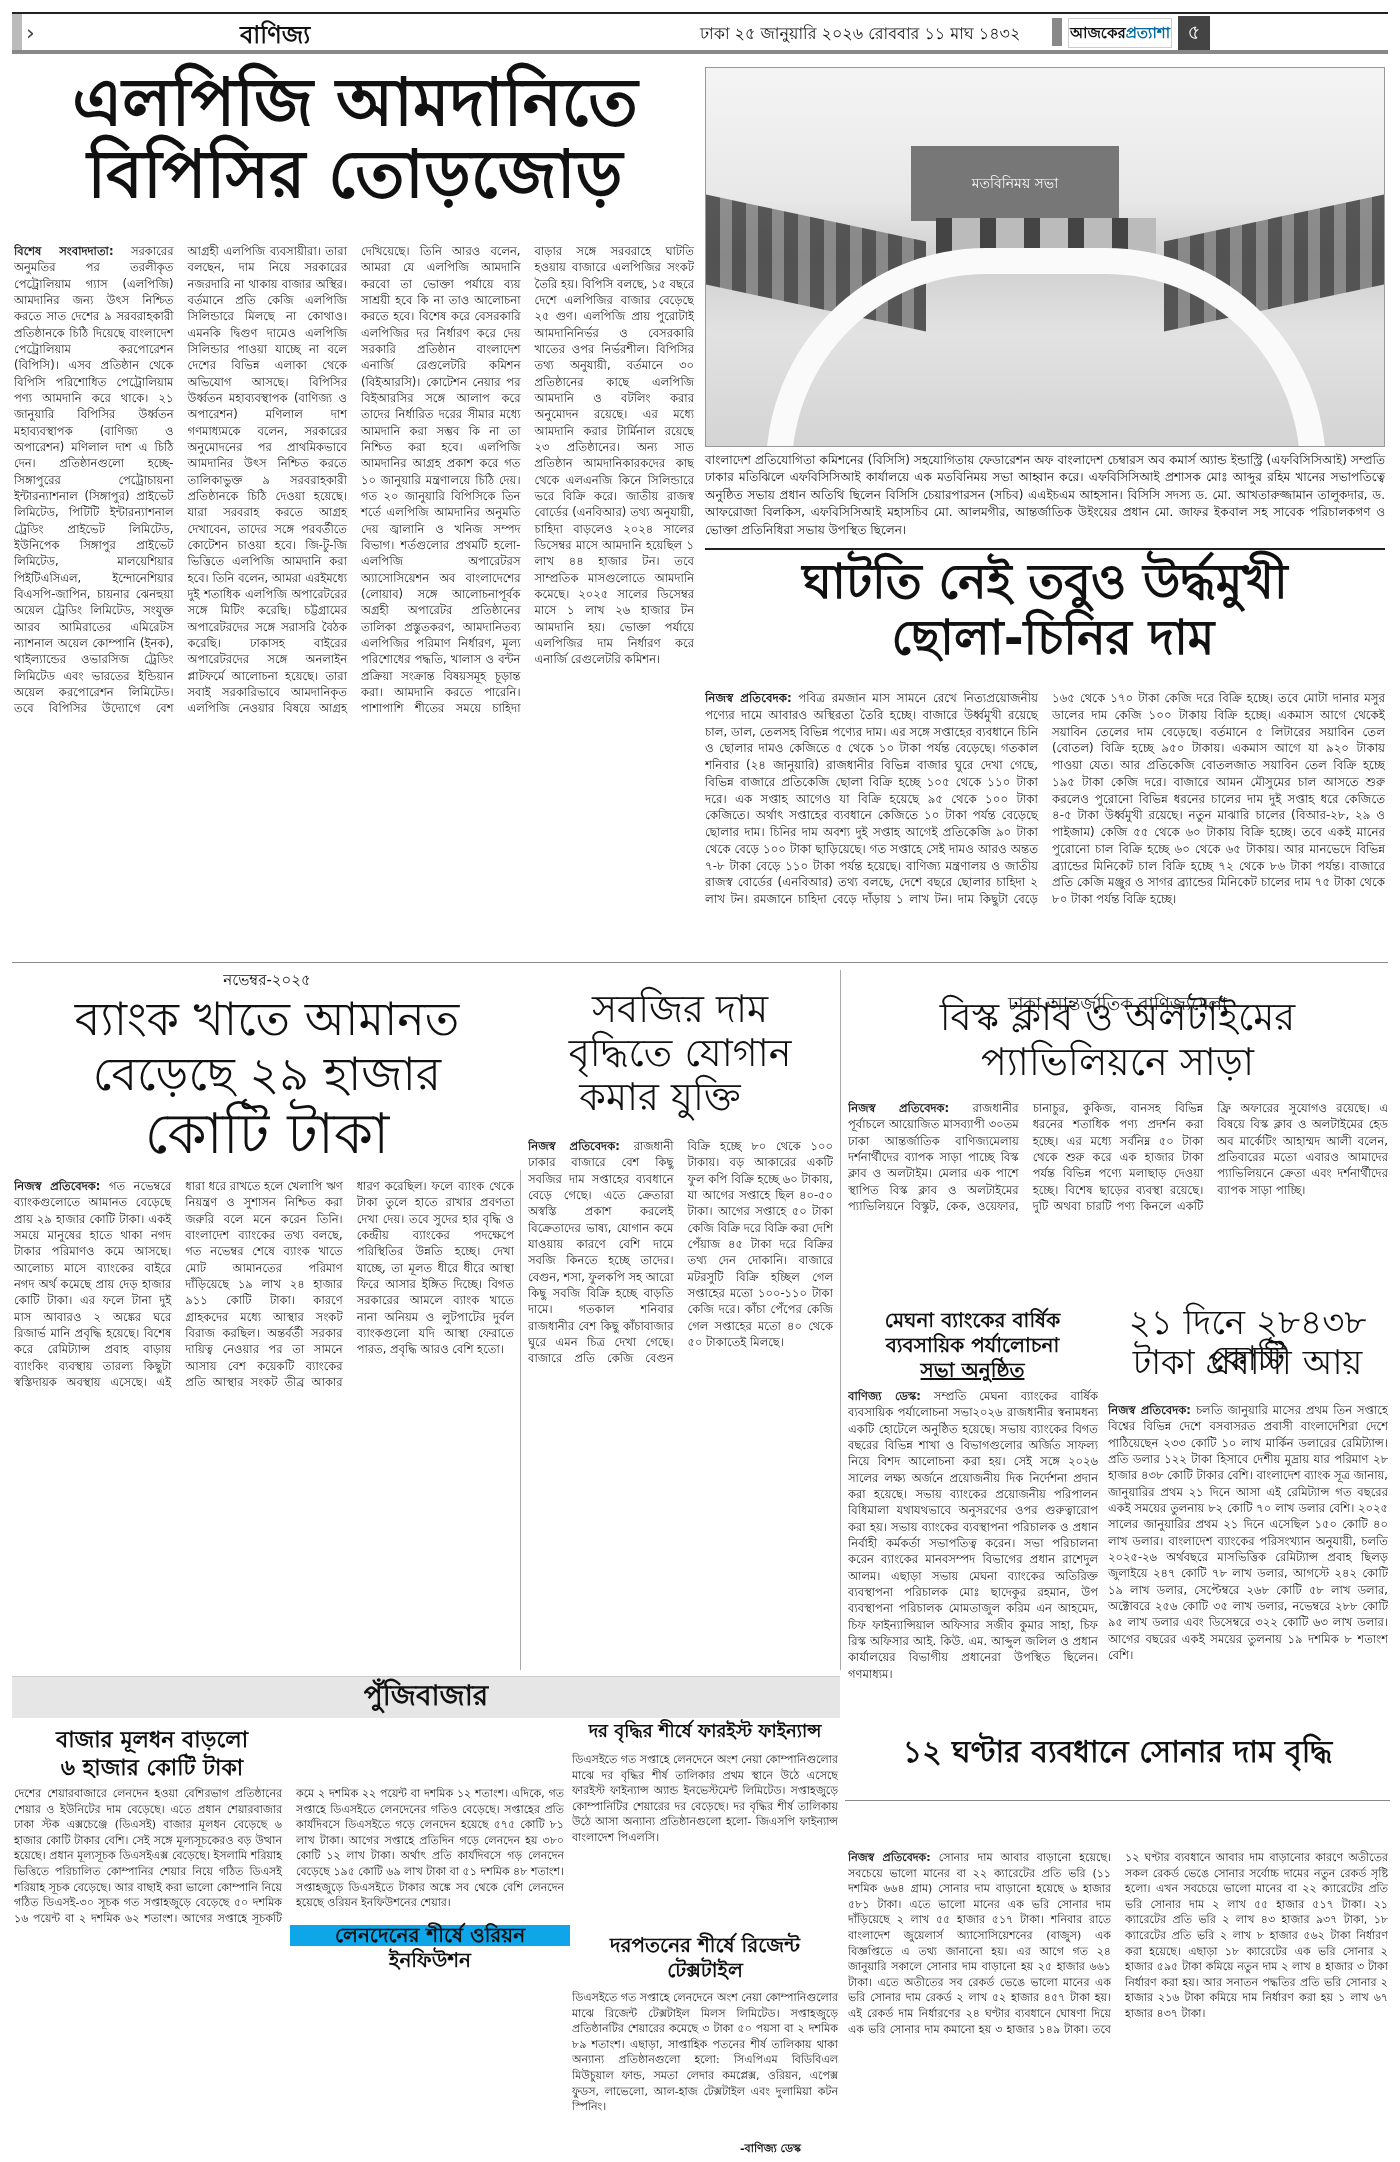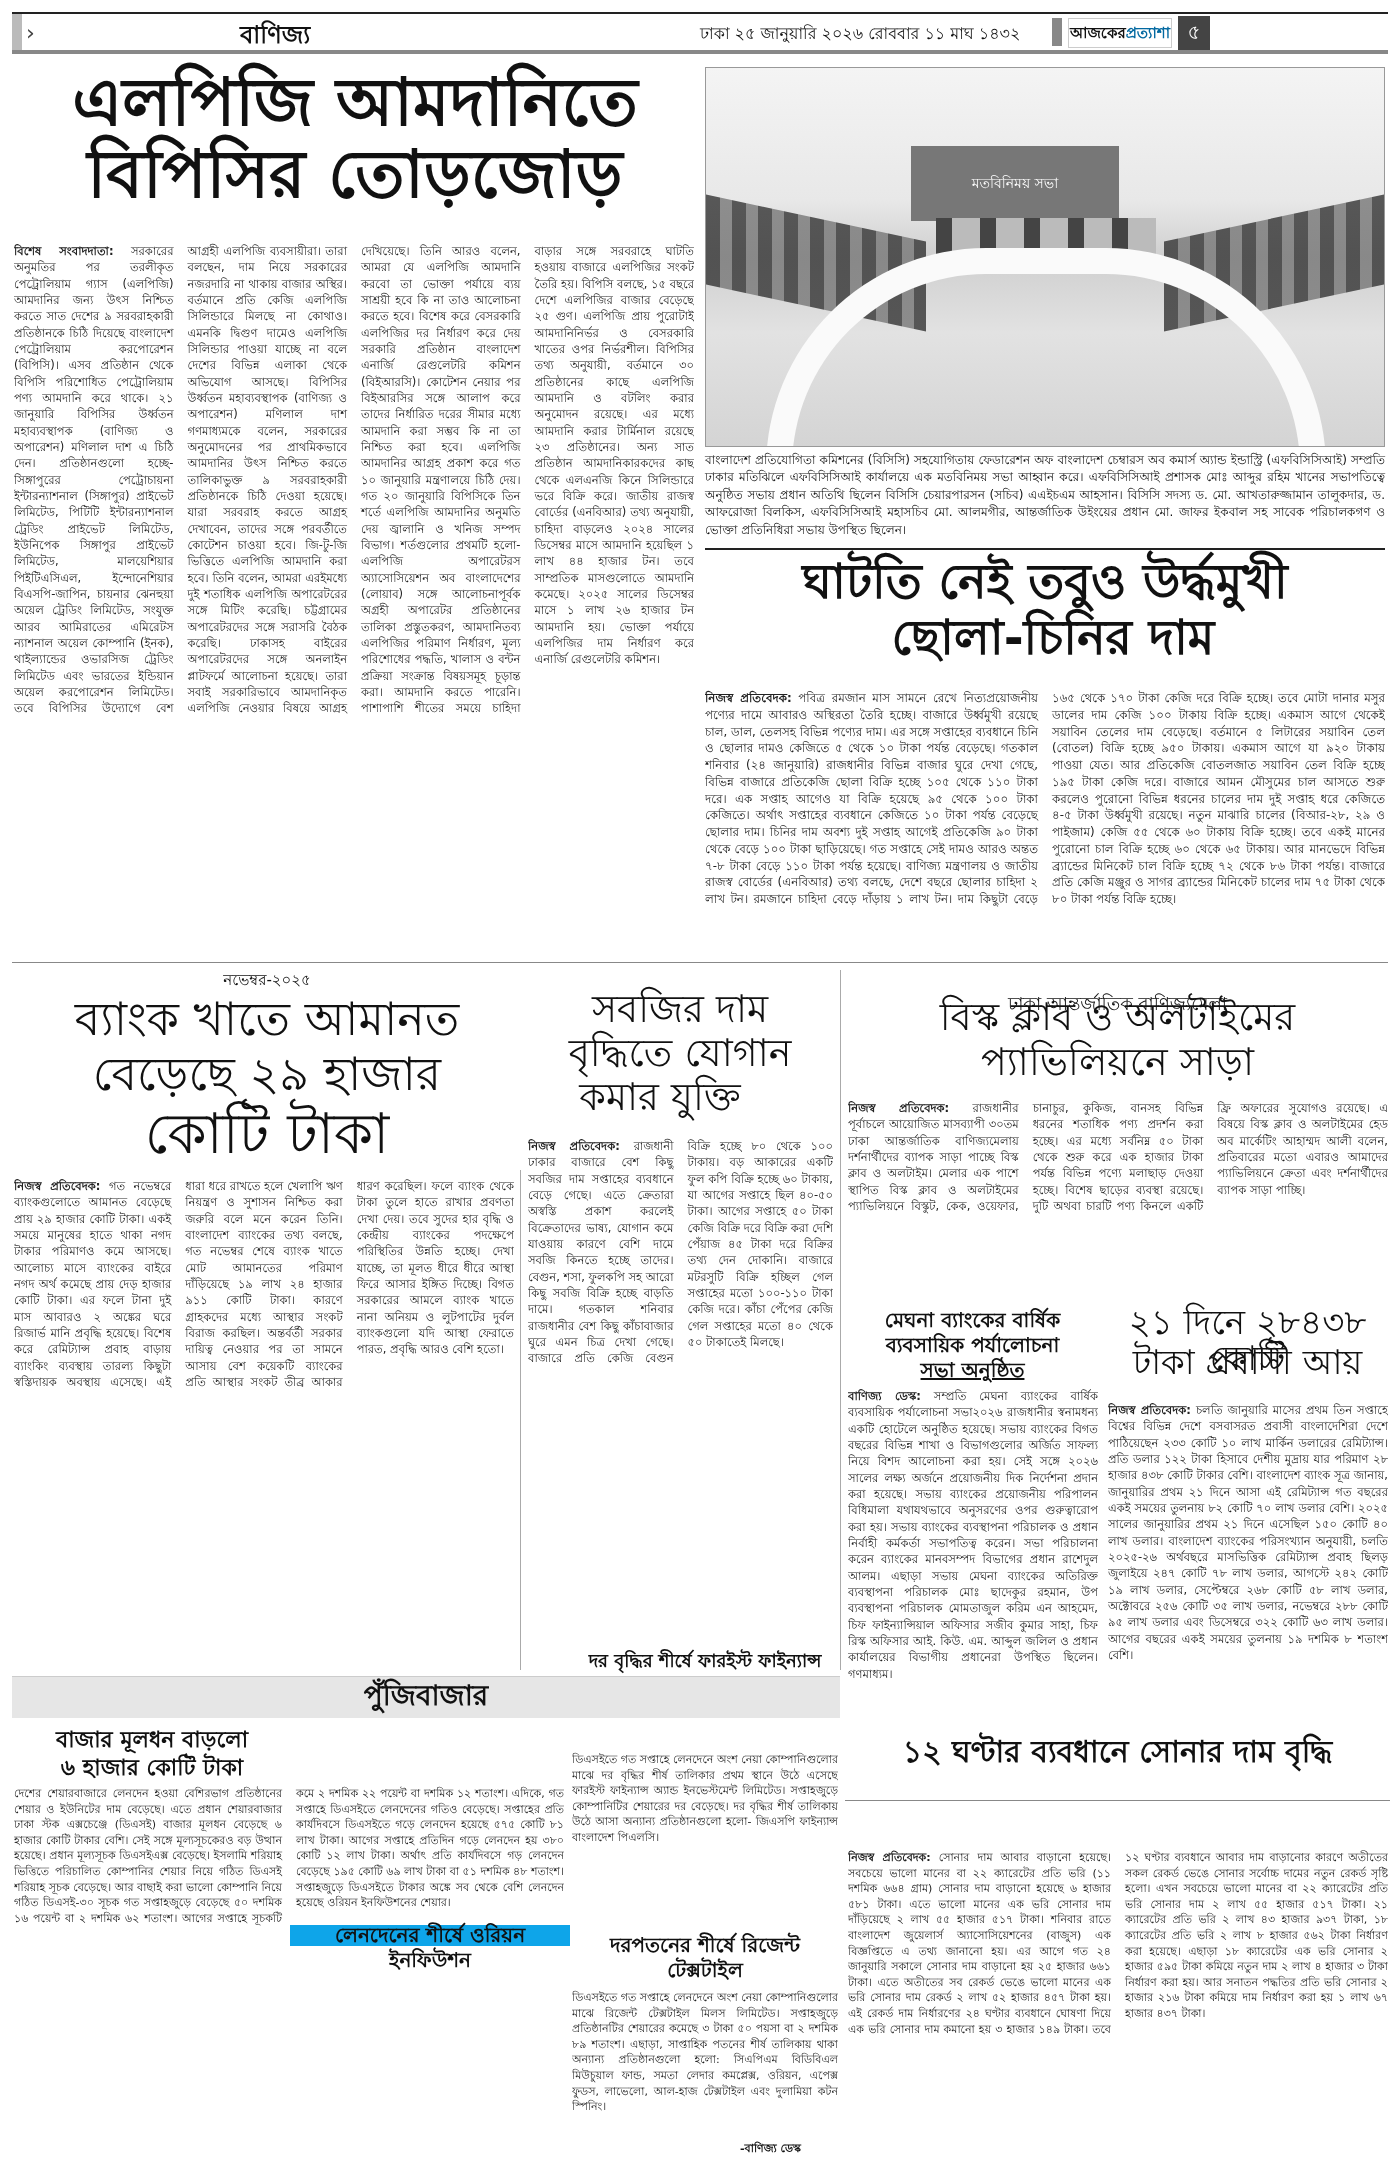--- a/index.html
+++ b/index.html
@@ -118,21 +118,21 @@
   <h3 class="abs" style="left:12px;top:1756px;width:280px;font-size:22px">৬ হাজার কোটি টাকা</h3>
   <div class="abs cols" style="left:14px;top:1786px;width:550px;height:370px;column-count:2;font-size:11px;overflow:hidden"><span>দেশের শেয়ারবাজারে লেনদেন হওয়া বেশিরভাগ প্রতিষ্ঠানের শেয়ার ও ইউনিটের দাম বেড়েছে। এতে প্রধান শেয়ারবাজার ঢাকা স্টক এক্সচেঞ্জে (ডিএসই) বাজার মূলধন বেড়েছে ৬ হাজার কোটি টাকার বেশি। সেই সঙ্গে মূল্যসূচকেরও বড় উত্থান হয়েছে। প্রধান মূল্যসূচক ডিএসইএক্স বেড়েছে। ইসলামি শরিয়াহ ভিত্তিতে পরিচালিত কোম্পানির শেয়ার নিয়ে গঠিত ডিএসই শরিয়াহ সূচক বেড়েছে। আর বাছাই করা ভালো কোম্পানি নিয়ে গঠিত ডিএসই-৩০ সূচক গত সপ্তাহজুড়ে বেড়েছে ৫০ দশমিক ১৬ পয়েন্ট বা ২ দশমিক ৬২ শতাংশ। আগের সপ্তাহে সূচকটি কমে ২ দশমিক ২২ পয়েন্ট বা দশমিক ১২ শতাংশ। এদিকে, গত সপ্তাহে ডিএসইতে লেনদেনের গতিও বেড়েছে। সপ্তাহের প্রতি কার্যদিবসে ডিএসইতে গড়ে লেনদেন হয়েছে ৫৭৫ কোটি ৮১ লাখ টাকা। আগের সপ্তাহে প্রতিদিন গড়ে লেনদেন হয় ৩৮০ কোটি ১২ লাখ টাকা। অর্থাৎ প্রতি কার্যদিবসে গড় লেনদেন বেড়েছে ১৯৫ কোটি ৬৯ লাখ টাকা বা ৫১ দশমিক ৪৮ শতাংশ। সপ্তাহজুড়ে ডিএসইতে টাকার অঙ্কে সব থেকে বেশি লেনদেন হয়েছে ওরিয়ন ইনফিউশনের শেয়ার।</span></div>
 </article>
 
 <article>
   <h3 class="abs" style="left:290px;top:1925px;width:280px;font-size:20px;background:#0ea5e9">লেনদেনের শীর্ষে ওরিয়ন</h3>
   <h3 class="abs" style="left:290px;top:1950px;width:280px;font-size:20px;background:#fff">ইনফিউশন</h3>
 </article>
 
 <article>
-  <h3 class="abs" style="left:570px;top:1652px;width:270px;font-size:18px">দর বৃদ্ধির শীর্ষে ফারইস্ট ফাইন্যান্স</h3>
+  <h3 class="abs" style="left:570px;top:1722px;width:270px;font-size:18px">দর বৃদ্ধির শীর্ষে ফারইস্ট ফাইন্যান্স</h3>
   <div class="abs cols" style="left:572px;top:1752px;width:266px;height:170px;column-count:1;font-size:11px;overflow:hidden"><span>ডিএসইতে গত সপ্তাহে লেনদেনে অংশ নেয়া কোম্পানিগুলোর মাঝে দর বৃদ্ধির শীর্ষ তালিকার প্রথম স্থানে উঠে এসেছে ফারইস্ট ফাইন্যান্স অ্যান্ড ইনভেস্টমেন্ট লিমিটেড। সপ্তাহজুড়ে কোম্পানিটির শেয়ারের দর বেড়েছে। দর বৃদ্ধির শীর্ষ তালিকায় উঠে আসা অন্যান্য প্রতিষ্ঠানগুলো হলো- জিএসপি ফাইন্যান্স বাংলাদেশ পিএলসি।</span></div>
 </article>
 
 <article>
   <h3 class="abs" style="left:570px;top:1935px;width:270px;font-size:20px">দরপতনের শীর্ষে রিজেন্ট</h3>
   <h3 class="abs" style="left:570px;top:1960px;width:270px;font-size:20px">টেক্সটাইল</h3>
   <div class="abs cols" style="left:572px;top:1990px;width:266px;height:150px;column-count:1;font-size:11px;overflow:hidden"><span>ডিএসইতে গত সপ্তাহে লেনদেনে অংশ নেয়া কোম্পানিগুলোর মাঝে রিজেন্ট টেক্সটাইল মিলস লিমিটেড। সপ্তাহজুড়ে প্রতিষ্ঠানটির শেয়ারের কমেছে ৩ টাকা ৫০ পয়সা বা ২ দশমিক ৮৯ শতাংশ। এছাড়া, সাপ্তাহিক পতনের শীর্ষ তালিকায় থাকা অন্যান্য প্রতিষ্ঠানগুলো হলো: সিএপিএম বিডিবিএল মিউচুয়াল ফান্ড, সমতা লেদার কমপ্লেক্স, ওরিয়ন, এপেক্স ফুডস, লাভেলো, আল-হাজ টেক্সটাইল এবং দুলামিয়া কটন স্পিনিং।</span></div>
   <div class="abs" style="left:740px;top:2140px;font-size:11px;font-weight:bold">-বাণিজ্য ডেস্ক</div>
 </article>
 

